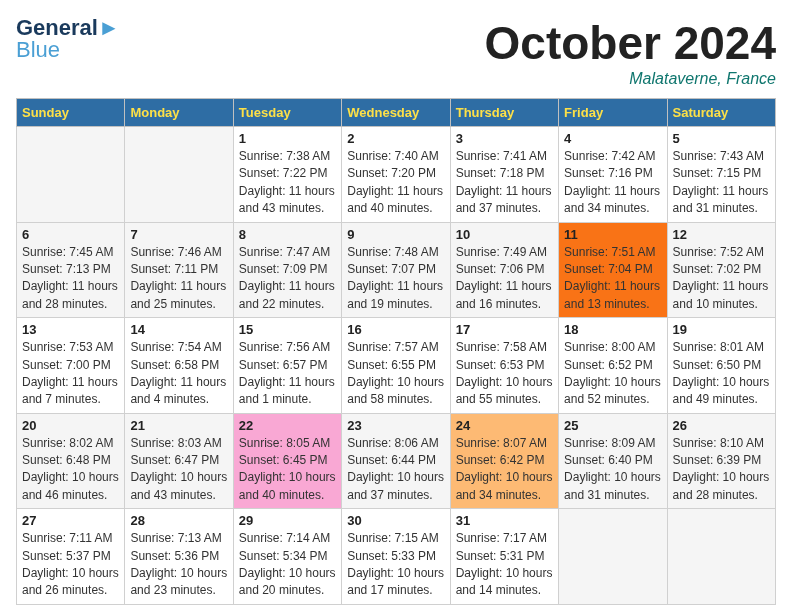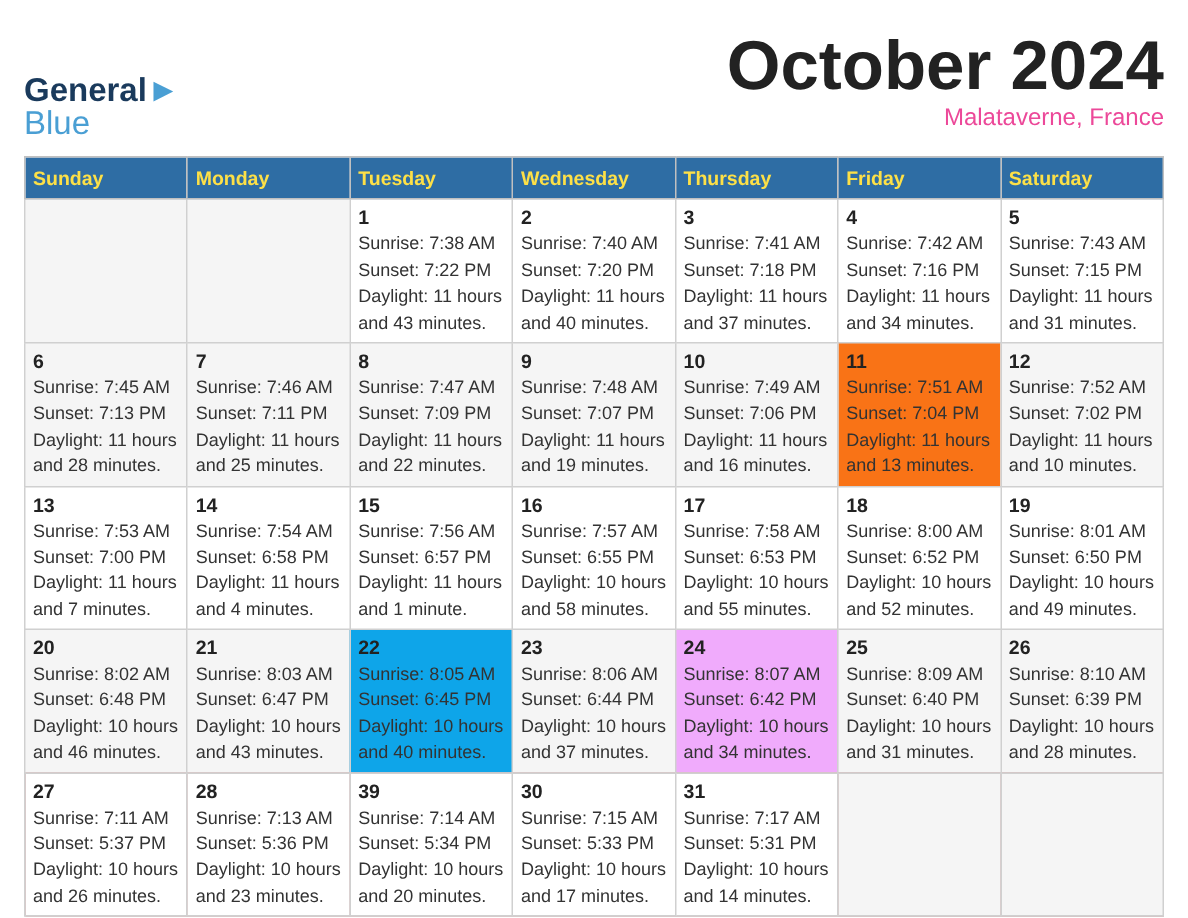--- a/index.html
+++ b/index.html
@@ -23,21 +23,22 @@
     .title-block {
       text-align: right;
     }
     .month-title {
       font-size: 46px;
       font-weight: bold;
       color: #222;
     }
     .location {
       font-size: 16px;
-      color: #ec4899;
+      color: #0f766e;
+      font-style: italic;
     }
     table {
       width: 100%;
       border-collapse: collapse;
       font-size: 11px;
     }
     th {
       background-color: #2e6da4;
       color: #fde047;
       text-align: left;
@@ -73,21 +74,21 @@
     tr:nth-child(even) td:not(.empty) {
       background: #f9f9f9;
     }
   </style>
 </head>
 <body>
 
 <div class="header">
   <div class="logo">
     <div>
-      <div style="display:flex;align-items:center;margin-top:32px;">
+      <div style="display:flex;align-items:center;">
         <div style="font-size:22px;font-weight:bold;color:#1a3a5c;line-height:1.1;">
           General<span style="color:#4a9fd4;">►</span>
         </div>
       </div>
       <div style="font-size:22px;font-weight:normal;color:#4a9fd4;line-height:1.1;margin-top:-2px;">Blue</div>
     </div>
   </div>
   <div class="title-block">
     <div class="month-title">October 2024</div>
     <div class="location">Malataverne, France</div>
@@ -193,29 +194,29 @@
       </tr>
       <tr style="background: rgb(245, 245, 245);">
         <td style="background: rgb(245, 245, 245);">
           <span class="day-num">20</span>
           <div class="day-info">Sunrise: 8:02 AM<br>Sunset: 6:48 PM<br>Daylight: 10 hours and 46 minutes.</div>
         </td>
         <td style="background: rgb(245, 245, 245);">
           <span class="day-num">21</span>
           <div class="day-info">Sunrise: 8:03 AM<br>Sunset: 6:47 PM<br>Daylight: 10 hours and 43 minutes.</div>
         </td>
-        <td style="background: #0ea5e9;">
+        <td style="background: #f9a8d4;">
           <span class="day-num">22</span>
           <div class="day-info">Sunrise: 8:05 AM<br>Sunset: 6:45 PM<br>Daylight: 10 hours and 40 minutes.</div>
         </td>
         <td style="background: rgb(245, 245, 245);">
           <span class="day-num">23</span>
           <div class="day-info">Sunrise: 8:06 AM<br>Sunset: 6:44 PM<br>Daylight: 10 hours and 37 minutes.</div>
         </td>
-        <td style="background: #f0abfc;">
+        <td style="background: #fdba74;">
           <span class="day-num">24</span>
           <div class="day-info">Sunrise: 8:07 AM<br>Sunset: 6:42 PM<br>Daylight: 10 hours and 34 minutes.</div>
         </td>
         <td style="background: rgb(245, 245, 245);">
           <span class="day-num">25</span>
           <div class="day-info">Sunrise: 8:09 AM<br>Sunset: 6:40 PM<br>Daylight: 10 hours and 31 minutes.</div>
         </td>
         <td style="background: rgb(245, 245, 245);">
           <span class="day-num">26</span>
           <div class="day-info">Sunrise: 8:10 AM<br>Sunset: 6:39 PM<br>Daylight: 10 hours and 28 minutes.</div>
@@ -224,21 +225,21 @@
       <tr style="background: #7f1d1d;">
         <td>
           <span class="day-num">27</span>
           <div class="day-info">Sunrise: 7:11 AM<br>Sunset: 5:37 PM<br>Daylight: 10 hours and 26 minutes.</div>
         </td>
         <td>
           <span class="day-num">28</span>
           <div class="day-info">Sunrise: 7:13 AM<br>Sunset: 5:36 PM<br>Daylight: 10 hours and 23 minutes.</div>
         </td>
         <td>
-          <span class="day-num">39</span>
+          <span class="day-num">29</span>
           <div class="day-info">Sunrise: 7:14 AM<br>Sunset: 5:34 PM<br>Daylight: 10 hours and 20 minutes.</div>
         </td>
         <td>
           <span class="day-num">30</span>
           <div class="day-info">Sunrise: 7:15 AM<br>Sunset: 5:33 PM<br>Daylight: 10 hours and 17 minutes.</div>
         </td>
         <td>
           <span class="day-num">31</span>
           <div class="day-info">Sunrise: 7:17 AM<br>Sunset: 5:31 PM<br>Daylight: 10 hours and 14 minutes.</div>
         </td>

